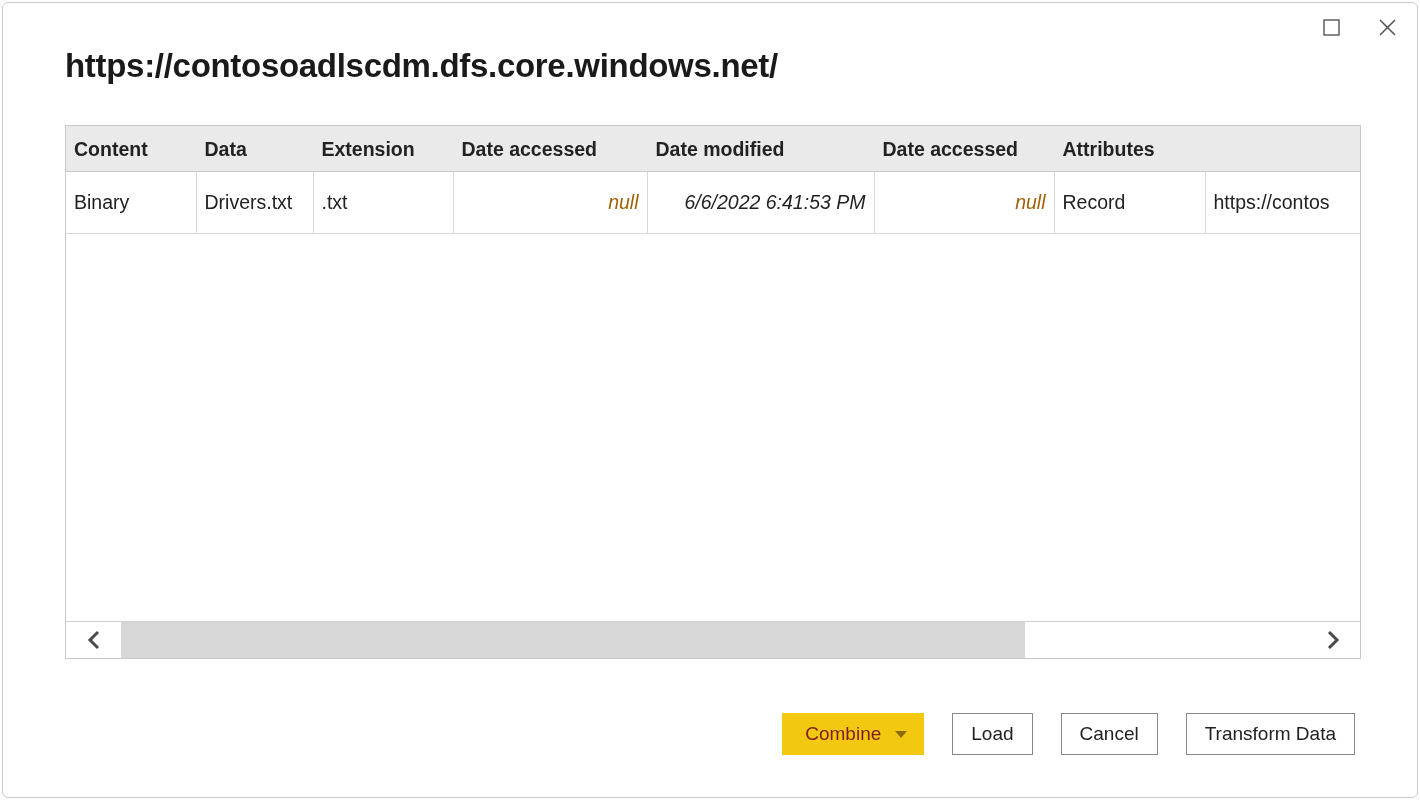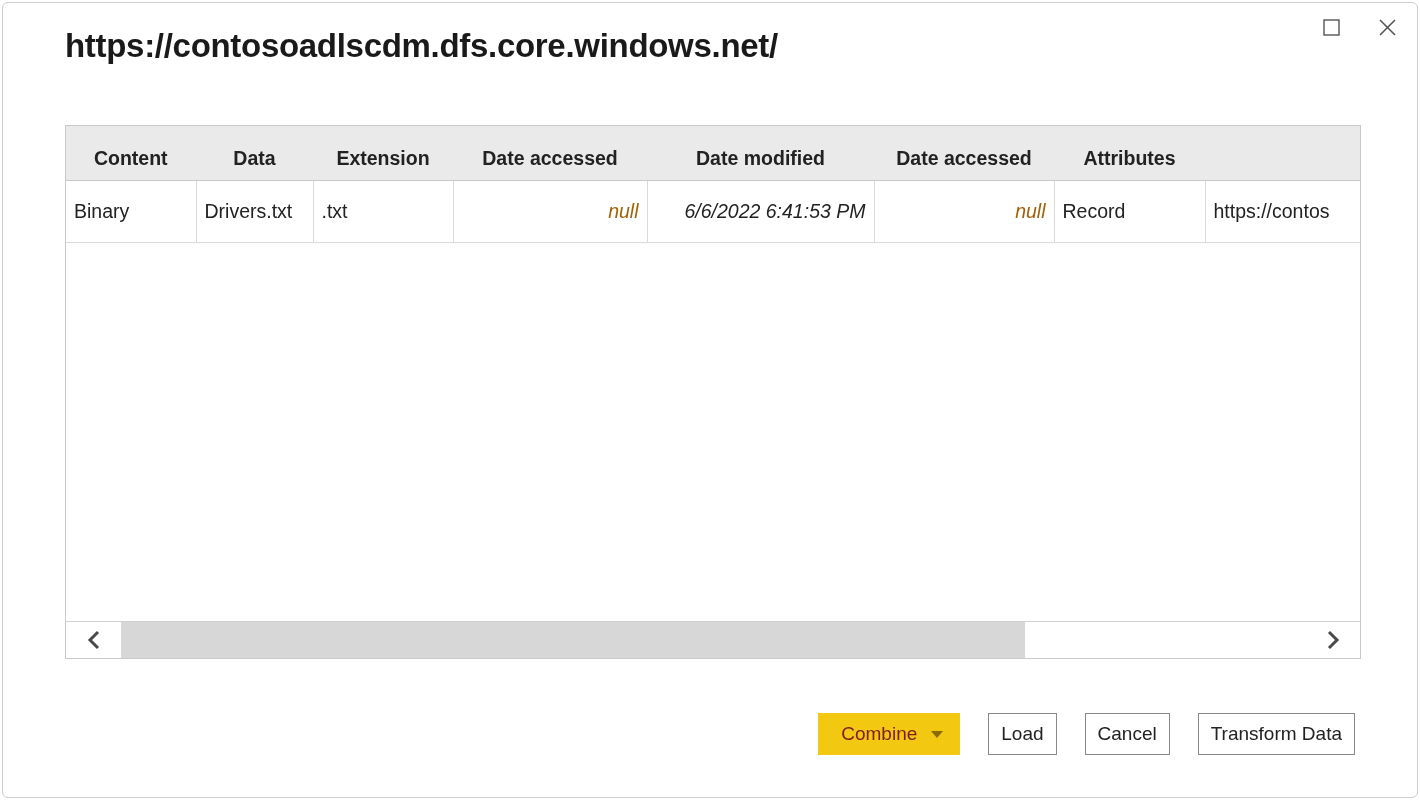--- a/index.html
+++ b/index.html
@@ -29,42 +29,42 @@
   }
   .win-ctrl {
     width: 20px; height: 20px;
     display: flex; align-items: center; justify-content: center;
     color: #555;
   }
   .win-ctrl svg { display:block; }
   .page-title {
     font-size: 33px;
     font-weight: 700;
-    margin: 24px 0 0 62px;
+    margin: 44px 0 0 62px;
     color: #1a1a1a;
     letter-spacing: -0.3px;
   }
   .grid-wrap {
     position: absolute;
     left: 62px;
     top: 122px;
     width: 1296px;
     height: 534px;
     border: 1px solid #c9c9c9;
   }
   table.data {
     width: 100%;
     border-collapse: collapse;
     font-size: 19.5px;
   }
   table.data th {
-    text-align: center;
+    text-align: left;
     background: #eaeaea;
     font-weight: 700;
-    padding: 21px 8px 10px 8px;
+    padding: 12px 8px 10px 8px;
     border-bottom: 1px solid #c9c9c9;
     border-right: 1px solid #fff0; 
     color: #222;
   }
   table.data td {
     padding: 19px 8px;
     border-right: 1px solid #d9d9d9;
     border-bottom: 1px solid #d9d9d9;
     white-space: nowrap;
     overflow: hidden;
@@ -117,21 +117,21 @@
   .footer {
     position: absolute;
     right: 62px;
     bottom: 42px;
     display: flex;
     gap: 28px;
     align-items: center;
   }
   .btn {
     height: 42px;
-    padding: 0 12px;
+    padding: 0 18px;
     font-size: 19px;
     border: 1px solid #888;
     background: #fff;
     display:flex; align-items:center; justify-content:center;
     cursor: pointer;
     color:#222;
   }
   .btn-primary {
     background: #f2c811;
     border: 1px solid #f2c811;

